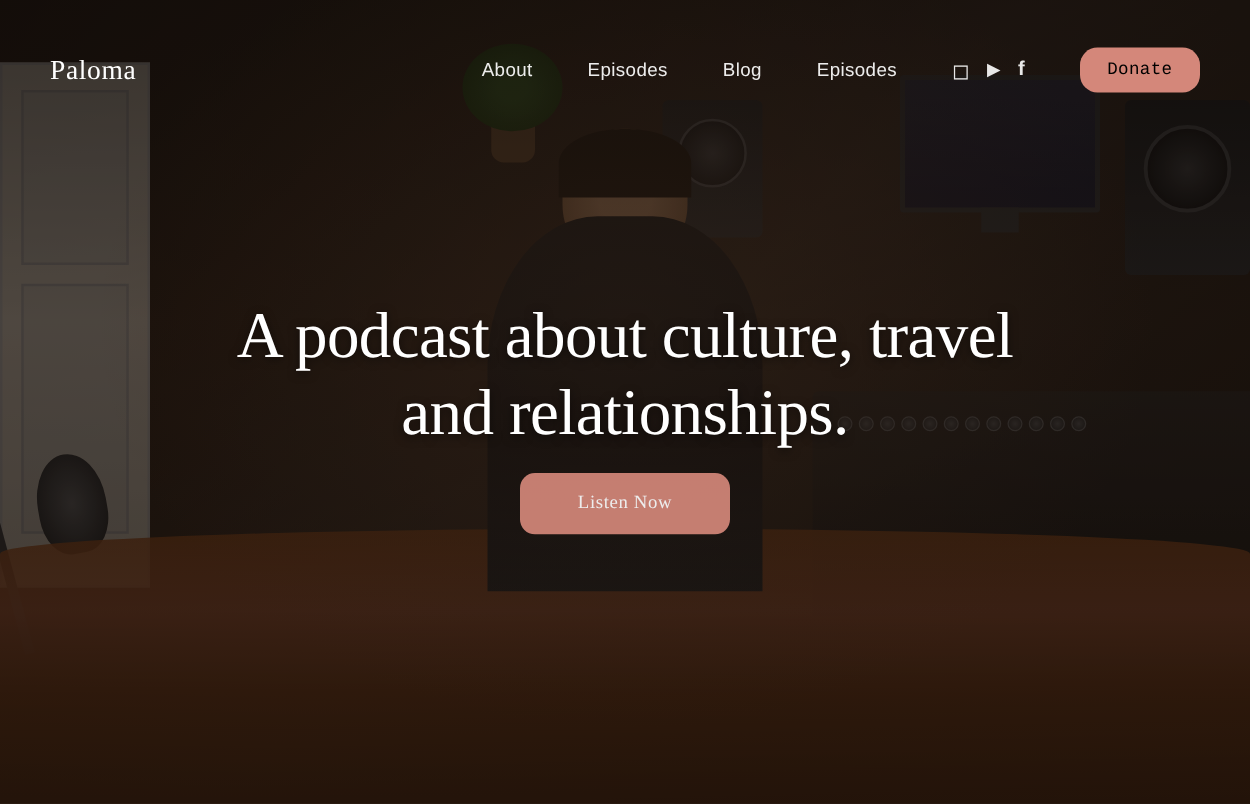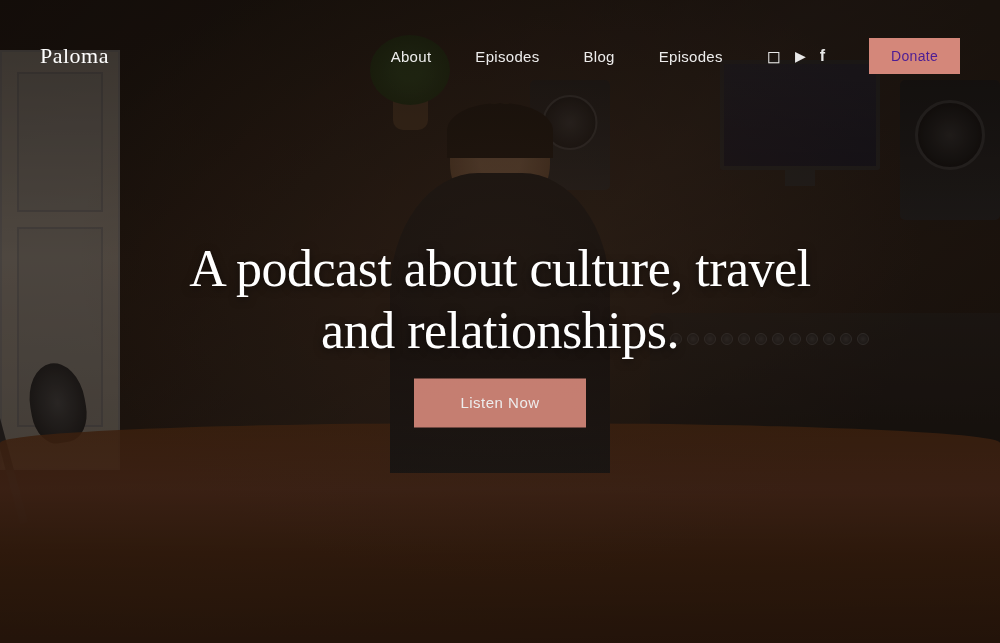--- a/index.html
+++ b/index.html
@@ -318,27 +318,27 @@
 
     .nav-icon {
       color: #ffffff;
       font-size: 16px;
       opacity: 0.9;
       cursor: pointer;
     }
 
     .donate-btn {
       background-color: #d4877a;
-      color: #4c1d95;
+      color: #000000;
       border: none;
       padding: 10px 22px;
       font-size: 14px;
-      font-family: Liberation Sans, sans-serif;
+      font-family: Liberation Mono, monospace;
       cursor: pointer;
-      border-radius: 0;
+      border-radius: 14px;
       letter-spacing: 0.3px;
     }
 
     
     .hero-content {
       position: absolute;
       top: 50%;
       left: 50%;
       transform: translate(-50%, -44%);
       z-index: 10;
@@ -356,23 +356,23 @@
       text-shadow: 0 2px 8px rgba(0,0,0,0.5);
       letter-spacing: -0.5px;
     }
 
     .listen-btn {
       background-color: #d4877a;
       color: #ffffff;
       border: none;
       padding: 16px 46px;
       font-size: 15px;
-      font-family: Liberation Sans, sans-serif;
+      font-family: Liberation Serif, serif;
       cursor: pointer;
-      border-radius: 0;
+      border-radius: 12px;
       letter-spacing: 0.5px;
       opacity: 0.92;
     }
 
     
     .plant {
       position: absolute;
       top: 30px;
       left: 370px;
       z-index: 1;

